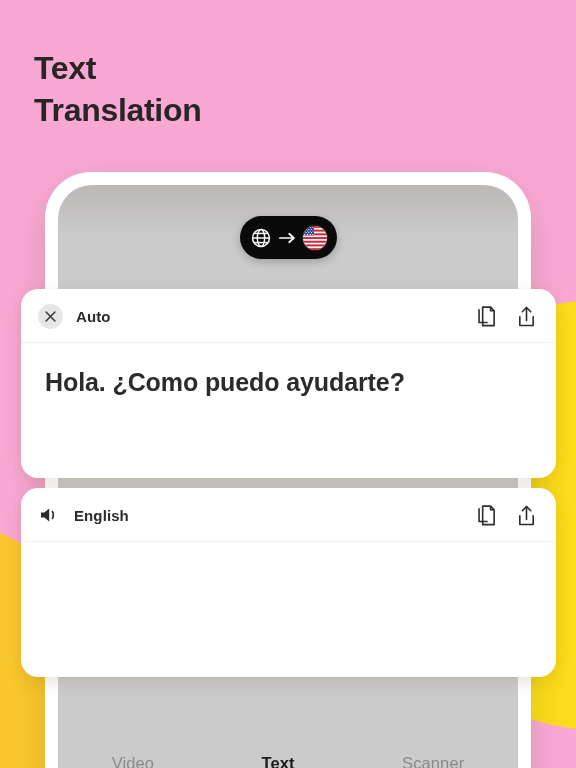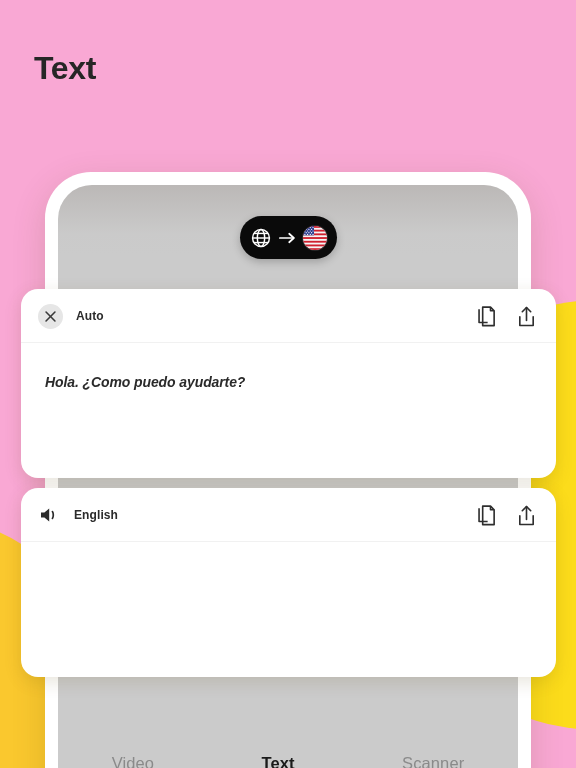--- a/index.html
+++ b/index.html
@@ -124,43 +124,42 @@
     width: 25px; height: 25px;
     border-radius: 50%;
     background: #E6E6E6;
     display: flex; align-items: center; justify-content: center;
     flex: 0 0 auto;
   }
   .close-btn svg { width: 13px; height: 13px; display:block; }
   .speaker { width: 22px; height: 18px; display:block; flex: 0 0 auto; margin-left: 1px;}
   .lang-label {
     margin-left: 13px;
-    font-size: 12px;
+    font-size: 15px;
     font-weight: bold;
     color: #2B2B2B;
     letter-spacing: 0.1px;
   }
   .head-actions {
     margin-left: auto;
     display: flex;
     align-items: center;
     gap: 19px;
   }
   .act-icon { width: 21px; height: 23px; display: block; }
 
   .card-body {
     padding: 26px 24px 0 24px;
   }
   .card-text {
-    font-size: 14px;
+    font-size: 25px;
     font-weight: bold;
     color: #2B2B2B;
     letter-spacing: -0.1px;
     line-height: 27px;
-    font-style: italic;
   }
 
   
   .tabbar {
     position: absolute;
     left: 0; right: 0; bottom: 0;
     height: 78px;
     display: flex;
     align-items: flex-start;
     padding-top: 16px;
@@ -181,20 +180,21 @@
 </head>
 <body>
 
 <div id="stage">
 
   <div class="blob blob-right"></div>
   <div class="blob blob-left"></div>
 
   <div class="headline">
     <span>Text</span>
+    <span>Translation</span>
   </div>
 
   <div class="phone">
     <div class="phone-screen">
       <div class="screen-shade"></div>
 
       <div class="tabbar">
         <div class="tab">Video</div>
         <div class="tab active">Text</div>
         <div class="tab">Scanner</div>

